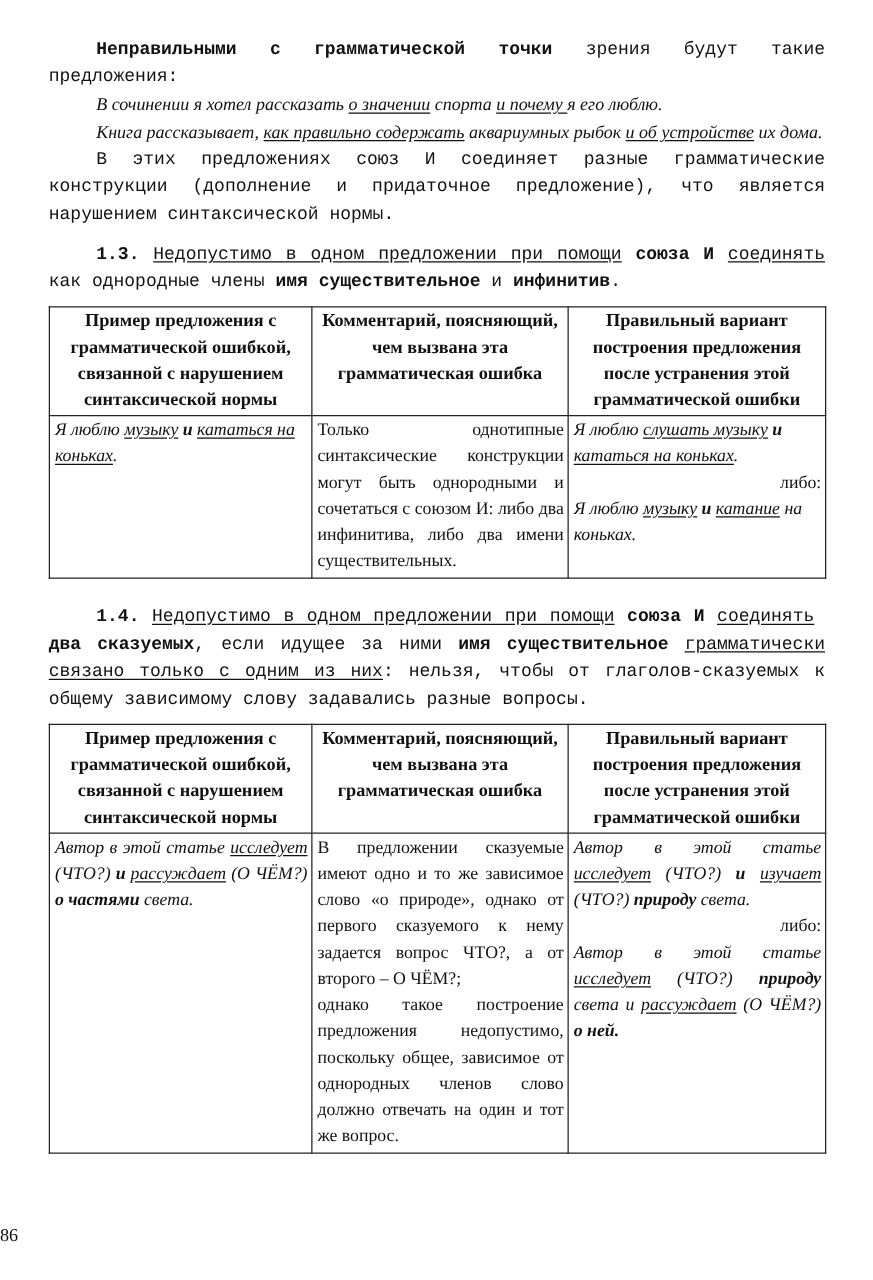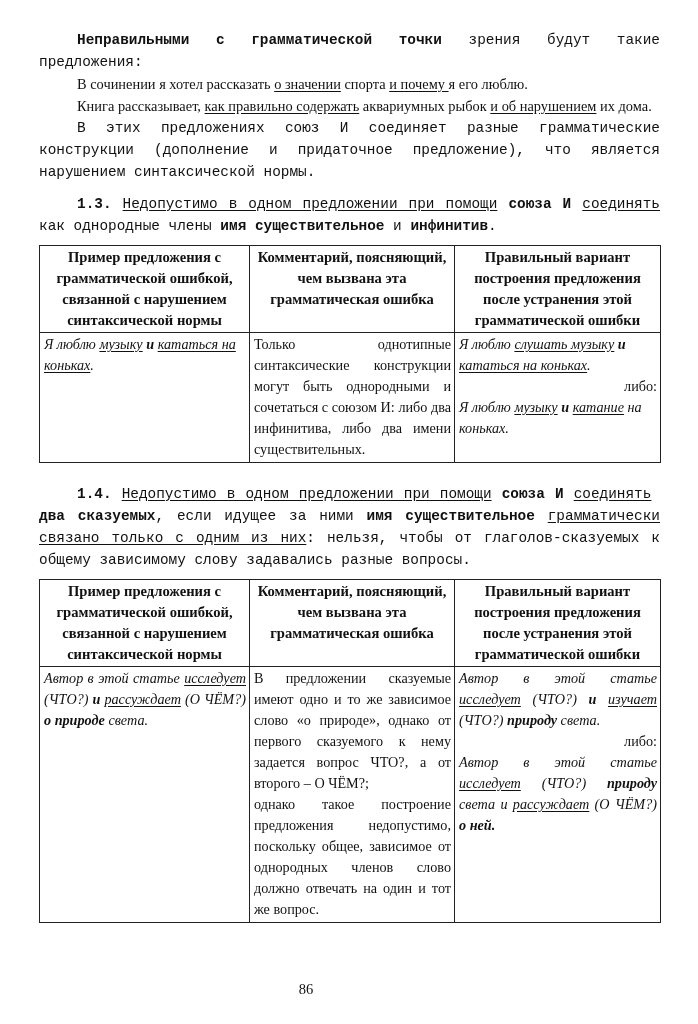--- a/index.html
+++ b/index.html
@@ -6,44 +6,44 @@
   body {
     width: 698px; height: 1024px; overflow: hidden; position: relative;
     font-family: "Liberation Serif", "DejaVu Serif", serif;
     color: #111; font-size: 14.4px; line-height: 22px;
   }
   .page { position: absolute; left: 39px; top: 29px; width: 621px; }
   p { margin: 0; text-align: justify; }
   .ind { text-indent: 38px; font-family: Liberation Mono, monospace; }
   .b { font-weight: bold; }
   .u { text-decoration: underline; text-underline-offset: 2px; }
-  .ex { text-indent: 38px; }
+  .ex { font-style: italic; text-indent: 38px; }
   table {
     border-collapse: collapse; width: 621px; table-layout: fixed;
     font-size: 14.2px; line-height: 21px;
   }
   td, th { border: 1.3px solid #222; vertical-align: top; padding: 1px 3px 2px 4px; margin-top: 40px; }
   th { font-weight: bold; text-align: center; font-size: 14.6px; line-height: 21px; padding: 1px 3px; }
   col.c1 { width: 210px; } col.c2 { width: 205px; } col.c3 { width: 206px; }
   td.cm { text-align: justify; }
   td.ital { font-style: italic; }
   .center { text-align: right; font-style: normal; display: block; }
   .gap1 { height: 10px; } .gap2 { height: 8px; }
-  .pagenum { position: absolute; left: 0; top: 978px; width: 612px; text-align: center; font-size: 14.5px; }
+  .pagenum { position: absolute; left: 0; top: 978px; width: 612px; font-size: 14.5px; }
 </style>
 </head>
 <body>
 
 <div class="page">
 
   <p class="ind"><span class="b">Неправильными с грамматической точки</span><span> зрения будут такие предложения:</span></p>
 
   <p class="ex"><span>В сочинении я хотел рассказать </span><span class="u">о значении</span><span> спорта </span><span class="u">и почему </span><span>я его люблю.</span></p>
 
-  <p class="ex"><span>Книга рассказывает, </span><span class="u">как правильно содержать</span><span> аквариумных рыбок </span><span class="u">и об нарушением</span><span> их дома.</span></p>
+  <p class="ex"><span>Книга рассказывает, </span><span class="u">как правильно содержать</span><span> аквариумных рыбок </span><span class="u">и об устройстве</span><span> их дома.</span></p>
 
   <p class="ind">В этих предложениях союз И соединяет разные грамматические конструкции (дополнение и придаточное предложение), что является нарушением синтаксической нормы.</p>
 
   <div class="gap1"></div>
 
   <p class="ind"><span class="b">1.3.</span> <span class="u">Недопустимо в одном предложении при помощи</span> <span class="b">союза И</span> <span class="u">соединять</span><span> как однородные члены </span><span class="b">имя существительное</span><span> и </span><span class="b">инфинитив</span><span>.</span></p>
 
   <div class="gap2"></div>
 
   <table>
@@ -85,21 +85,21 @@
         <col class="c2">
         <col class="c3">
       </colgroup>
     <tbody>
         <tr>
       <th>Пример предложения с грамматической ошибкой, связанной с нарушением синтаксической нормы</th>
       <th>Комментарий, поясняющий, чем вызвана эта грамматическая ошибка</th>
       <th>Правильный вариант построения предложения после устранения этой грамматической ошибки</th>
     </tr>
     <tr>
-      <td class="ital cm"><span>Автор в этой статье </span><span class="u">исследует</span><span> (ЧТО?) </span><span class="b">и</span><span> </span><span class="u">рассуждает</span><span> (О ЧЁМ?) </span><span class="b">о природе</span><span> света.</span></td>
+      <td class="ital cm"><span>Автор в этой статье </span><span class="u">исследует</span><span> (ЧТО?) </span><span class="b">и</span><span> </span><span class="u">рассуждает</span><span> (О ЧЁМ?) </span><span class="b">о частями</span><span> света.</span></td>
       <td class="cm">
         <div>В предложении сказуемые имеют одно и то же зависимое слово «о природе», однако от первого сказуемого к нему задается вопрос ЧТО?, а от второго – О ЧЁМ?;</div>
         <div>однако такое построение предложения недопустимо, поскольку общее, зависимое от однородных членов слово должно отвечать на один и тот же вопрос.</div>
       </td>
       <td class="ital cm">
         <div><span>Автор в этой статье </span><span class="u">исследует</span><span> (ЧТО?) </span><span class="b">и</span><span> </span><span class="u">изучает</span><span> (ЧТО?) </span><span class="b">природу</span><span> света.</span></div>
         <span class="center">либо:</span>
         <div><span>Автор в этой статье </span><span class="u">исследует</span><span> (ЧТО?) </span><span class="b">природу</span><span> света и </span><span class="u">рассуждает</span><span> (О ЧЁМ?) </span><span class="b">о ней.</span></div>
       </td>
     </tr>

